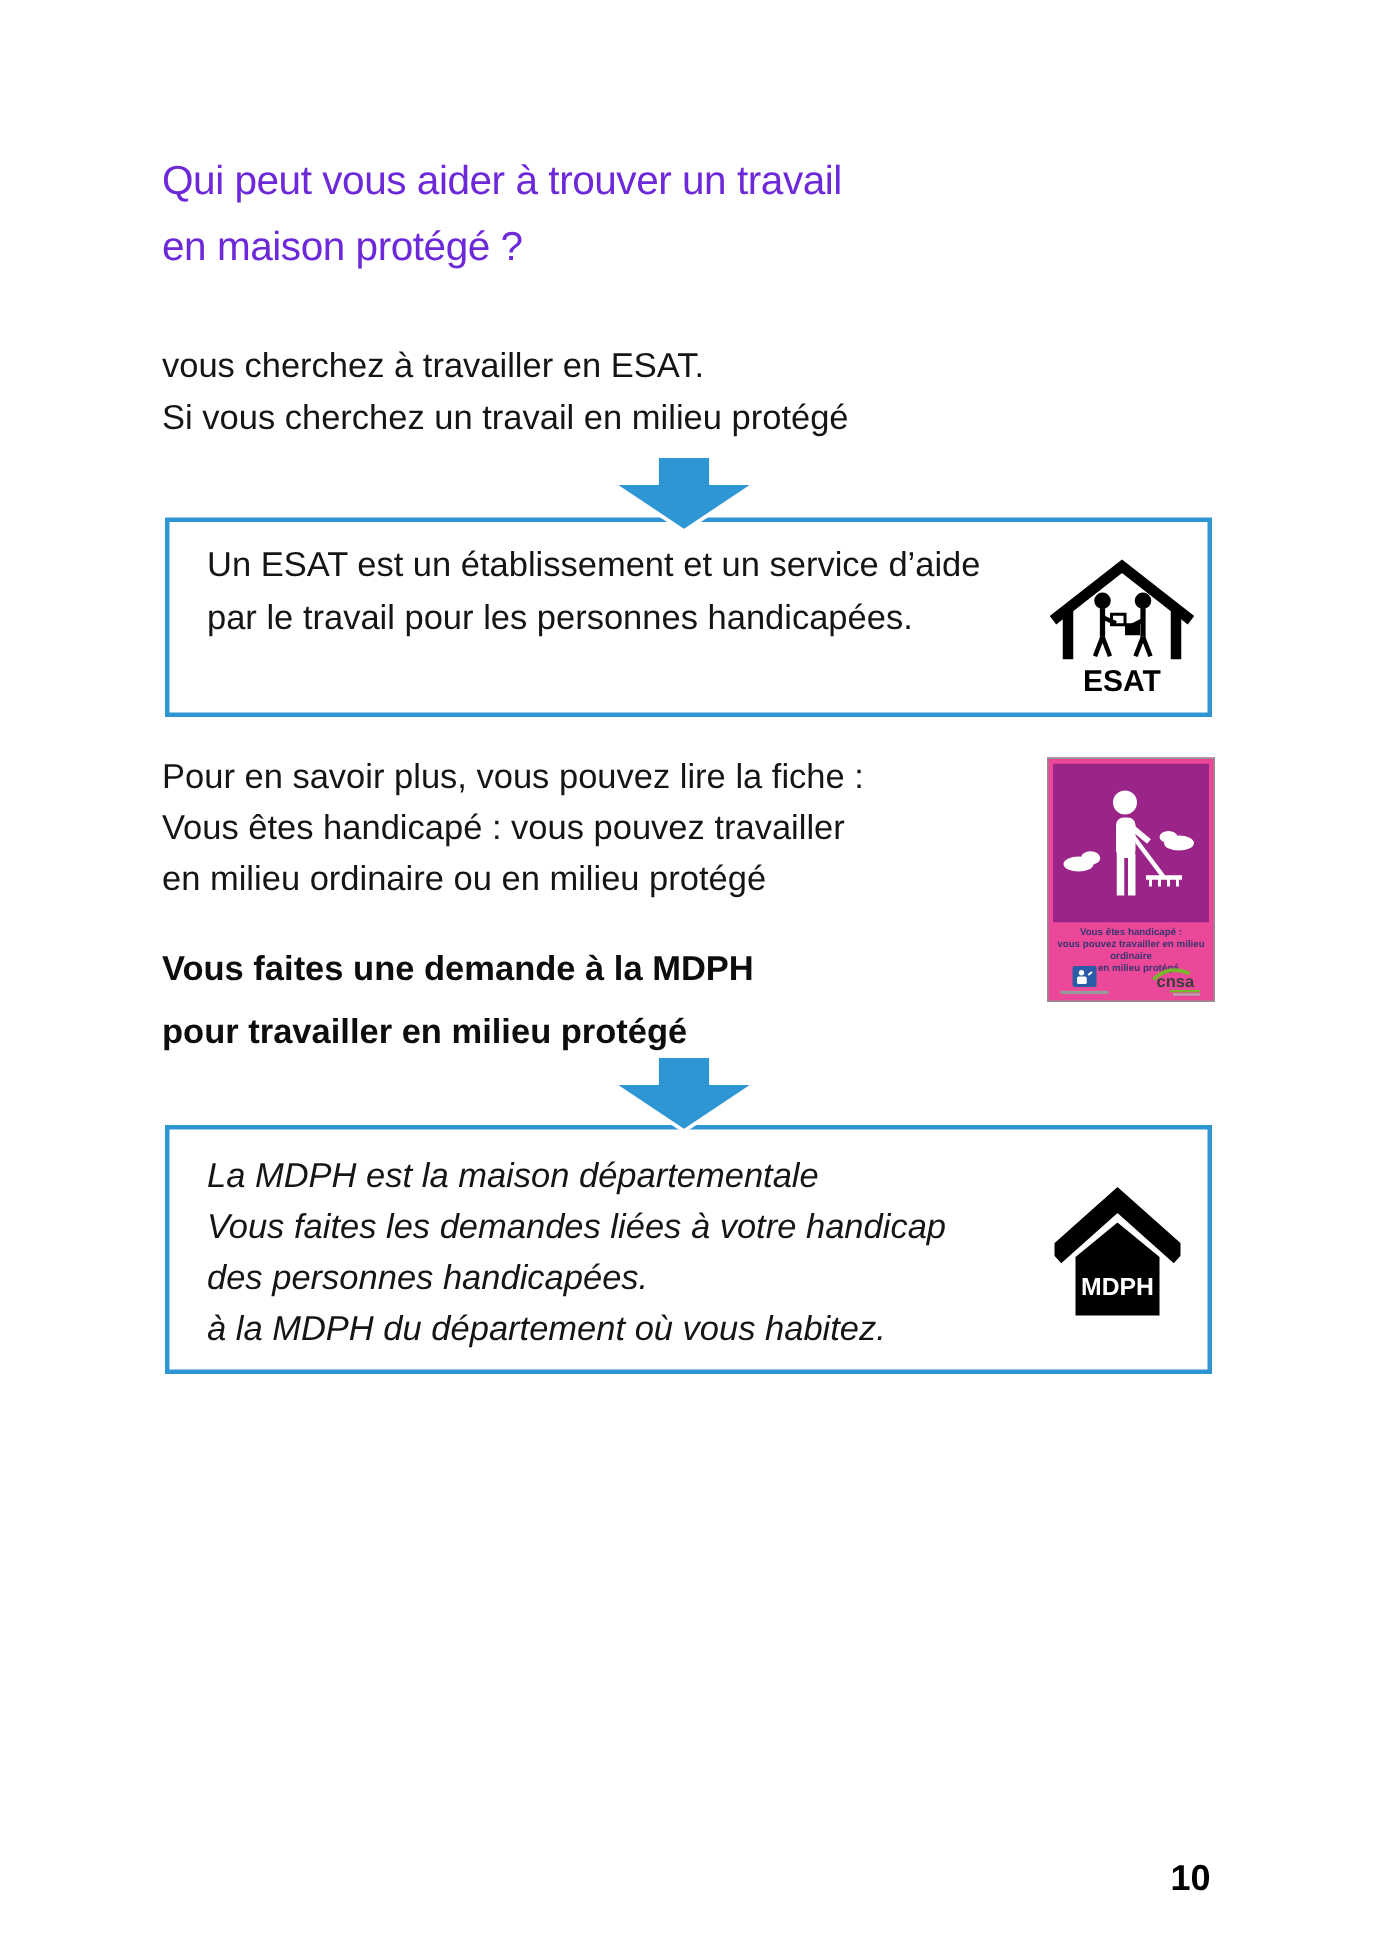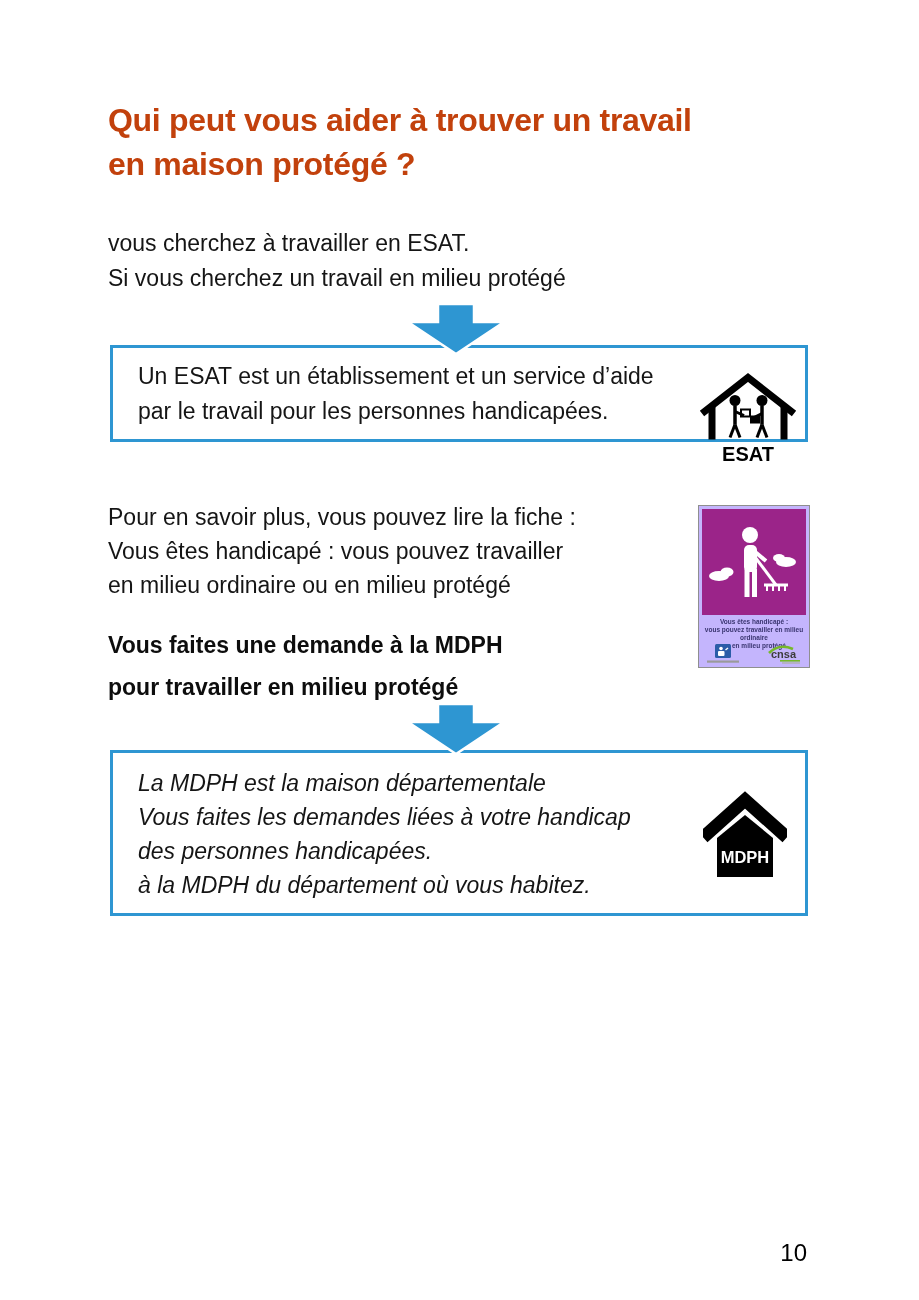--- a/index.html
+++ b/index.html
@@ -2,55 +2,55 @@
 <html><head>
 <meta charset="utf-8">
 <style>
   html,body{margin:0;padding:0;background:#ffffff;}
   .page{
     position:relative;width:919px;height:1300px;background:#ffffff;
     font-family:"Liberation Sans",sans-serif;color:#000;overflow:hidden;
   }
   .title{
     position:absolute;left:108px;top:98px;width:700px;
-    font-size:32px;font-weight:bold;line-height:44px;letter-spacing:-0.3px;color:#c2410c;
+    font-size:27px;font-weight:normal;line-height:44px;letter-spacing:-0.3px;color:#6d28d9;
   }
   .para{position:absolute;left:108px;font-size:23px;line-height:35px;color:#151515;}
   .para-intro{top:226px;}
   .para-fiche{top:500px;line-height:34px;}
   .para-demande{top:624px;font-weight:bold;line-height:42px;color:#0d0d0d;}
   .arrow{position:absolute;width:96px;height:50px;z-index:3;}
   .arrow-1{left:408px;top:304px;}
   .arrow-2{left:408px;top:704px;}
   .bluebox{
     position:absolute;left:110px;width:698px;background:#fff;
     border:3px solid #2e96d2;box-sizing:border-box;z-index:1;
   }
-  .bluebox-esat{top:345px;height:97px;}
+  .bluebox-esat{top:345px;height:133px;}
   .bluebox-mdph{top:750px;height:166px;}
   .boxtext{position:absolute;left:25px;font-size:23px;line-height:35px;color:#151515;}
   .boxtext-esat{top:11px;}
   .boxtext-mdph{top:13px;line-height:34px;font-style:italic;}
   .esat-icon{position:absolute;left:585px;top:22px;width:100px;height:95px;}
   .mdph-icon{position:absolute;left:590px;top:38px;width:84px;height:88px;}
   .fiche-card{
     position:absolute;left:698px;top:505px;width:112px;height:163px;
-    background:#c4b5fd;border:1px solid #8f8f8f;box-sizing:border-box;z-index:2;
+    background:#ec4899;border:1px solid #8f8f8f;box-sizing:border-box;z-index:2;
   }
   .card-illustration{position:absolute;left:3px;top:3px;width:104px;height:106px;}
   .card-caption{
     position:absolute;left:2px;top:112px;width:106px;text-align:center;
     font-size:6.5px;font-weight:bold;line-height:8px;color:#3a3570;
   }
   .card-logos{position:absolute;left:0;top:138px;width:110px;height:22px;}
   .logo-easyread{position:absolute;left:7px;top:0;width:34px;height:21px;}
   .logo-cnsa{position:absolute;right:5px;top:0;width:40px;height:21px;}
   .page-number{
     position:absolute;right:112px;top:1239px;
-    font-size:24px;font-weight:normal;color:#000;
+    font-size:24px;font-weight:bold;color:#000;
   }
 </style>
 </head>
 <body>
 
 <div class="page">
 
   <h1 class="title" style="margin:0;">
     <div>Qui peut vous aider à trouver un travail</div>
     <div>en maison protégé ?</div>

